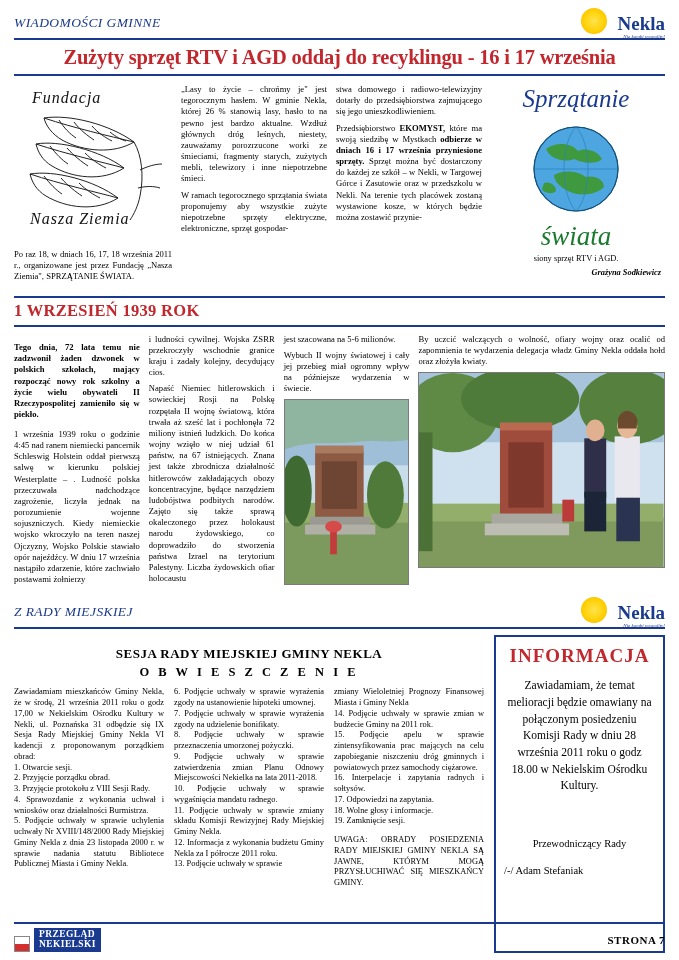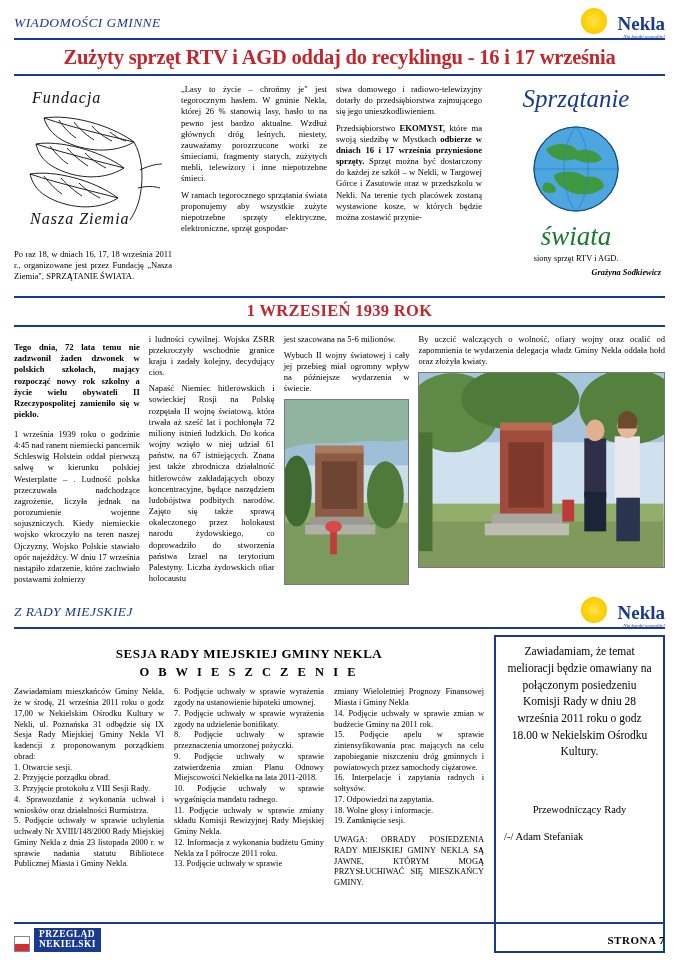--- a/index.html
+++ b/index.html
@@ -99,21 +99,21 @@
   .swiata {
     text-align:center; font-family:"Liberation Serif", serif;
     font-size:27px; color:#1a7a2e; font-style:italic; line-height:1;
     margin-top:-4px;
   }
   .caption-small { font-size:8.4px; text-align:center; margin-top:4px; }
   .sign { font-size:8.4px; text-align:right; font-style:italic; font-weight:bold; margin-top:3px; }
 
   
   .band-1939 {
-    text-align:center;
+    text-align:left;
     font-family:"Liberation Serif", serif;
     font-weight:bold; font-size:16.5px; color:#c1272d;
     border-top:2px solid #1a3a8f;
     border-bottom:2px solid #1a3a8f;
     padding:3px 0 4px 0;
     margin:2px 0 7px 0;
     letter-spacing:.3px;
   }
   .s1939 { display:flex; gap:9px; }
   .s1939 .cA { width:148px; }
@@ -360,20 +360,21 @@
 16. Interpelacje i zapytania radnych i sołtysów.
 17. Odpowiedzi na zapytania.
 18. Wolne głosy i informacje.
 19. Zamknięcie sesji.</div>
           <div style="white-space:pre-line; margin-top:8px;" class="upper">UWAGA: OBRADY POSIEDZENIA RADY MIEJSKIEJ GMINY NEKLA SĄ  JAWNE, KTÓRYM MOGĄ PRZYSŁUCHIWAĆ SIĘ MIESZKAŃCY GMINY.</div>
         </div>
       </div>
     </div>
 
     <div class="infobox">
+      <h3>INFORMACJA</h3>
       <p>Zawiadamiam, że temat melioracji będzie omawiany na połączonym posiedzeniu Komisji Rady w dniu 28 września 2011 roku o godz 18.00 w Nekielskim Ośrodku Kultury.</p>
       <div class="przew">Przewodniczący Rady</div>
       <div class="sig">/-/ Adam Stefaniak</div>
     </div>
   </div>
 
   <div class="footer">
     <div class="foot-logo">
       <div class="foot-flag"></div>
       <div class="foot-name">

